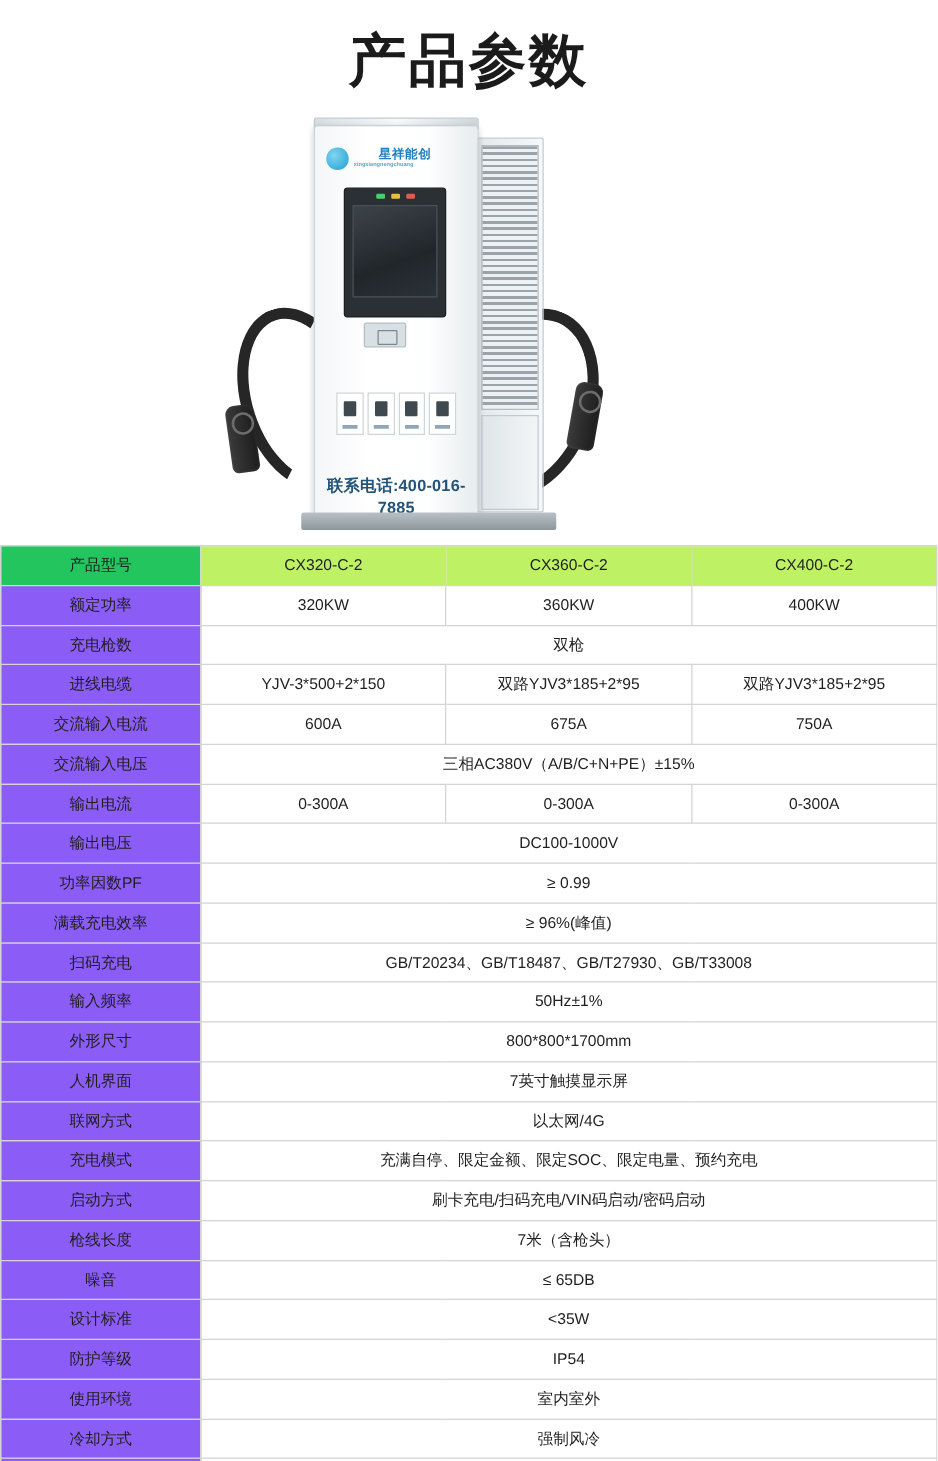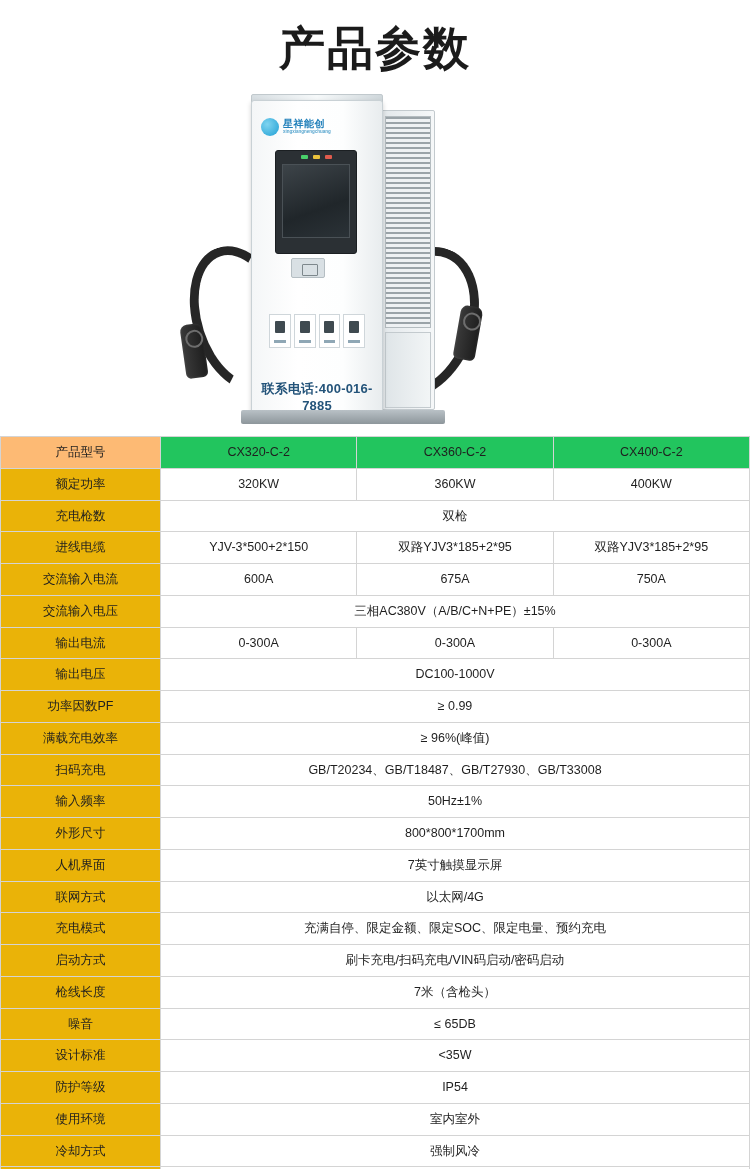--- a/index.html
+++ b/index.html
@@ -123,21 +123,21 @@
     border-radius: 50%;
     background: radial-gradient(circle at 35% 35%, #7fd4f0, #1f9fd4);
     flex: 0 0 auto;
   }
   .brand-text {
     font-size: 8px;
     line-height: 1.05;
     color: #1f7fba;
     font-weight: bold;
   }
-  .brand-text .cn { font-size: 10px; letter-spacing: 0.5px; }
+  .brand-text .cn { font-size: 10px; letter-spacing: 0.5px; margin-left: 20px; }
   .brand-text .en { font-size: 4.5px; color: #58a6cf; letter-spacing: 0; }
   
   .screen-bezel {
     position: absolute;
     left: 50px;
     top: 58px;
     width: 82px;
     height: 104px;
     background: #2b3034;
     border-radius: 3px;
@@ -282,28 +282,28 @@
   }
   table.spec td {
     border: 1px solid #d4d4d4;
     text-align: center;
     padding: 6px 2px;
     line-height: 1.5;
     color: #1f1f1f;
   }
   table.spec td.label {
     width: 160px;
-    background: #eab308;
+    background: #8b5cf6;
     color: #1f1f1f;
   }
   table.spec tr.header td {
-    background: #22c55e;
+    background: #bef264;
     font-weight: normal;
   }
-  table.spec tr.header td.label { background: #fdba74; }
+  table.spec tr.header td.label { background: #22c55e; }
 </style>
 </head>
 <body>
 
 <div class="page">
 
   <div class="page-title">产品参数</div>
 
   <div class="hero">
     <div class="charger">

